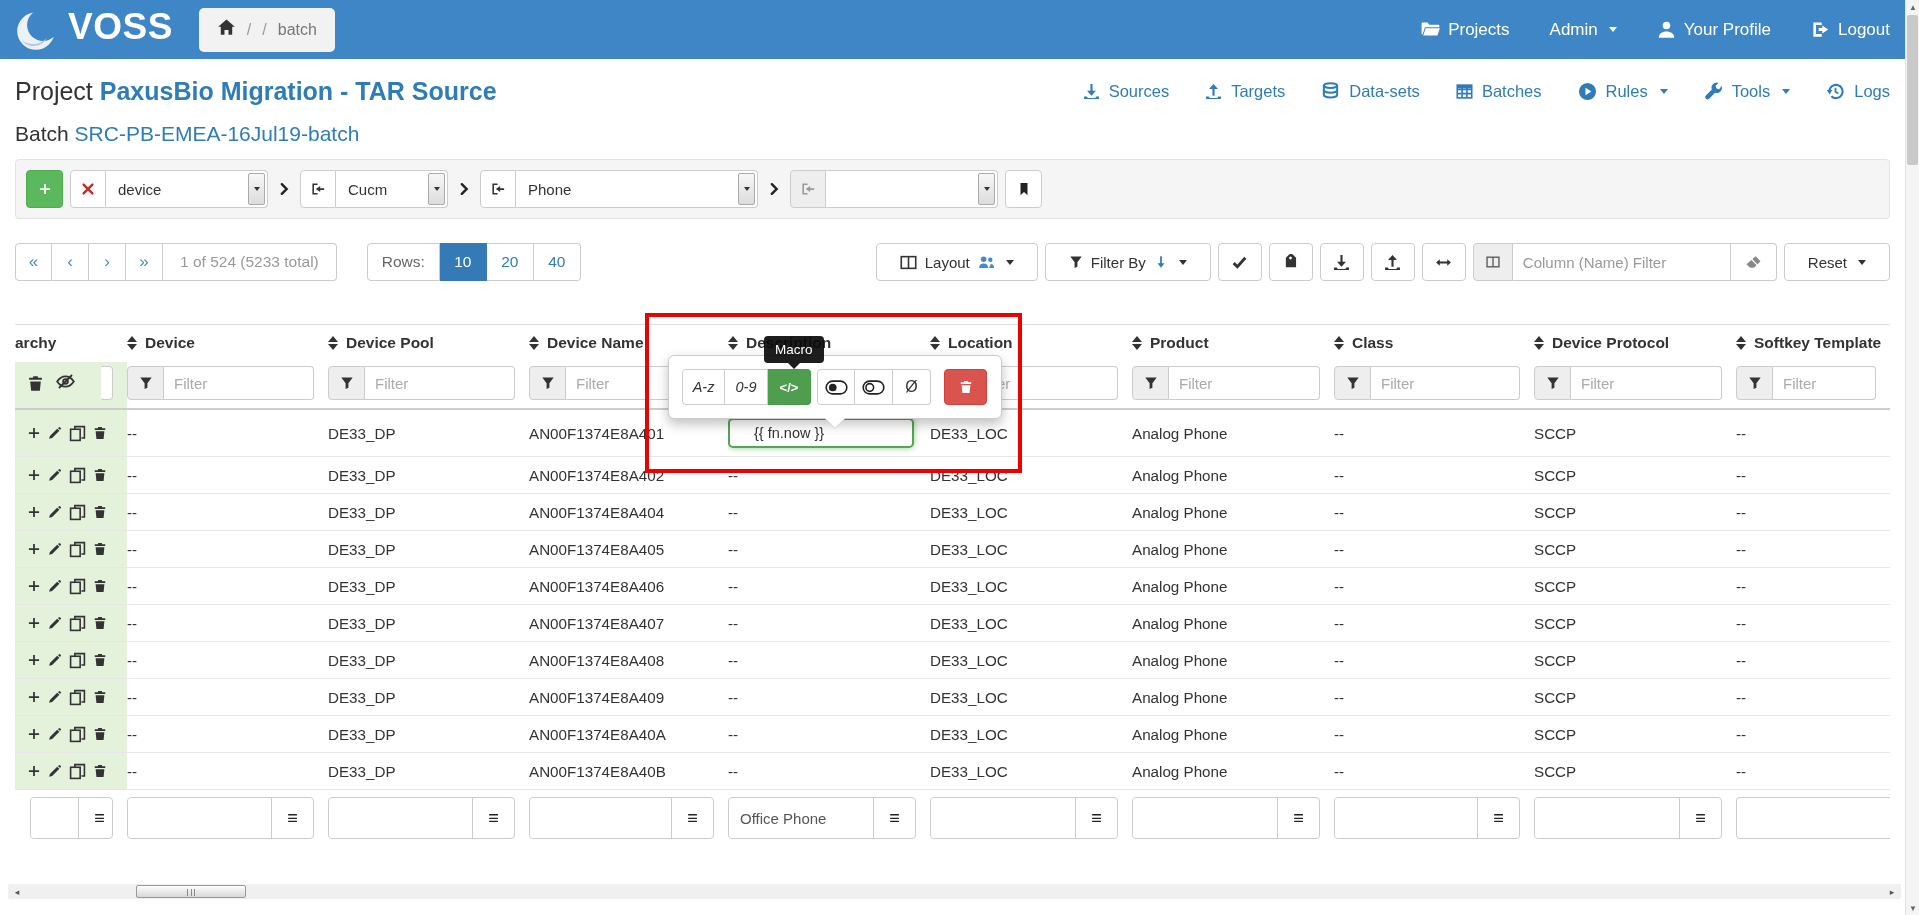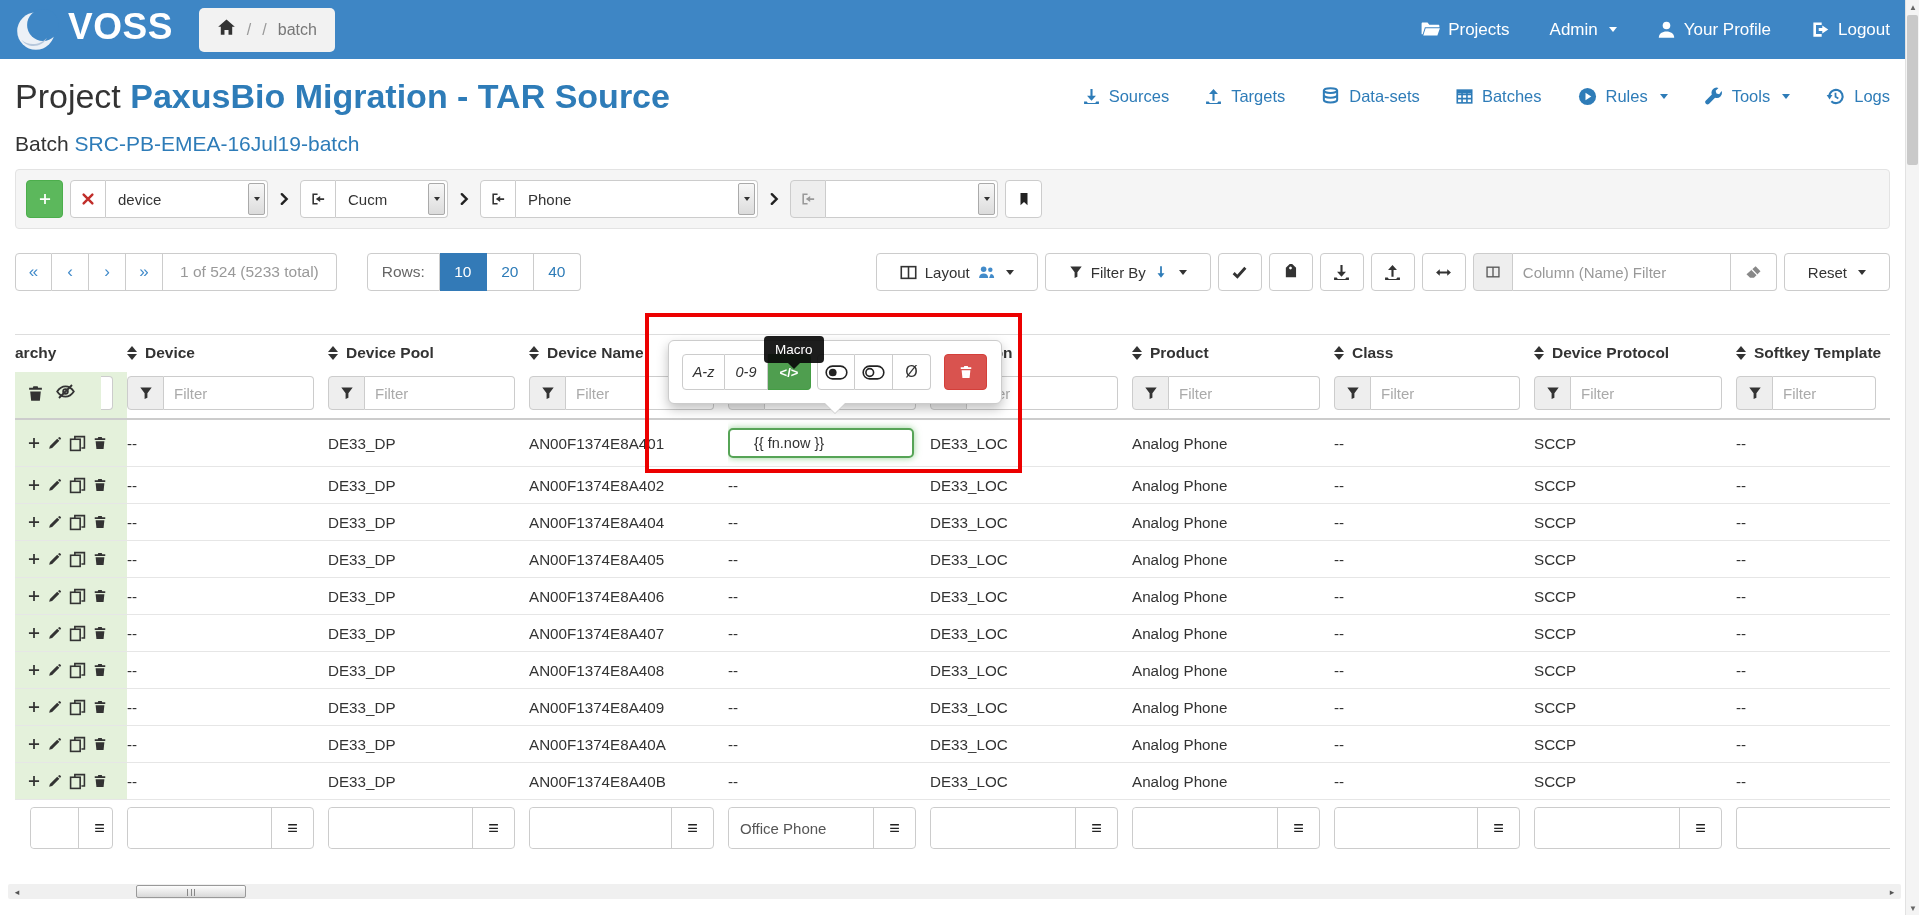--- a/index.html
+++ b/index.html
@@ -21,21 +21,21 @@
     border-right:4.5px solid transparent;border-top:5px solid currentColor;margin-left:3px}
 
   
   .ic{width:17px;height:17px;display:block;flex:none}
   .ic14{width:14px;height:14px}
   .ic19{width:19px;height:19px}
 
   
   .content{padding:0 15px}
   .title-row{margin-top:18px;display:flex;align-items:center}
-  .page-title{font-size:34px;color:#333}
+  .page-title{font-size:25px;color:#333}
   .page-title a{color:#2e7cb8;font-weight:bold;text-decoration:none}
   .subnav{margin-left:auto;display:flex;align-items:center;gap:36px;font-size:16.5px;color:#2e7cb8}
   .subnav .nav-item{gap:9px}
   .batch-row{margin-top:16px;font-size:21px;color:#333}
   .batch-row a{color:#2e7cb8;font-weight:normal;text-decoration:none}
 
   
   .well{margin-top:13px;background:#f5f5f5;border:1px solid #e3e3e3;border-radius:4px;
     padding:10px;display:flex;align-items:center;gap:7px}
   .btn{display:inline-flex;align-items:center;justify-content:center;height:38px;
@@ -127,21 +127,21 @@
   .hscroll .grip::after{content:"";position:absolute;left:3px;top:0;width:1px;height:7px;background:#888}
   .vscroll{position:absolute;left:1905px;top:0;width:14px;height:915px;background:#f4f4f4;border-left:1px solid #e2e2e2}
   .vscroll .arr{position:absolute;left:0;width:14px;height:14px;display:flex;align-items:center;
     justify-content:center;color:#666;font-size:8px}
   .vscroll .arr.up{top:0}.vscroll .arr.down{bottom:0}
   .vscroll .thumb{position:absolute;left:1px;top:15px;width:11px;height:150px;background:#c9c9c9;border-radius:2px}
 
   
   .annotation-rect{position:absolute;left:645px;top:313px;width:377px;height:160px;
     border:4px solid #ec0000;z-index:90;pointer-events:none}
-  .popover{position:absolute;left:668px;top:340px;width:334px;height:64px;background:#fff;
+  .popover{position:absolute;left:668px;top:355px;width:334px;height:64px;background:#fff;
     border:1px solid #ccc;border-radius:6px;box-shadow:0 5px 12px rgba(0,0,0,.25);z-index:60;
     display:flex;align-items:center;padding:0 13px}
   .pop-arrow{position:absolute;left:50%;bottom:-11px;margin-left:-11px;width:0;height:0;
     border-left:11px solid transparent;border-right:11px solid transparent;border-top:11px solid #ccc}
   .pop-arrow::after{content:"";position:absolute;left:-10px;top:-11.5px;width:0;height:0;
     border-left:10px solid transparent;border-right:10px solid transparent;border-top:10px solid #fff}
   .pop-btn{height:36px;display:inline-flex;align-items:center;justify-content:center;
     background:#fff;border:1px solid #ccc;border-left-width:0;font-size:14.5px;color:#333;cursor:pointer}
   .pop-group{display:inline-flex}
   .pop-group>*:first-child{border-left-width:1px;border-radius:4px 0 0 4px}

